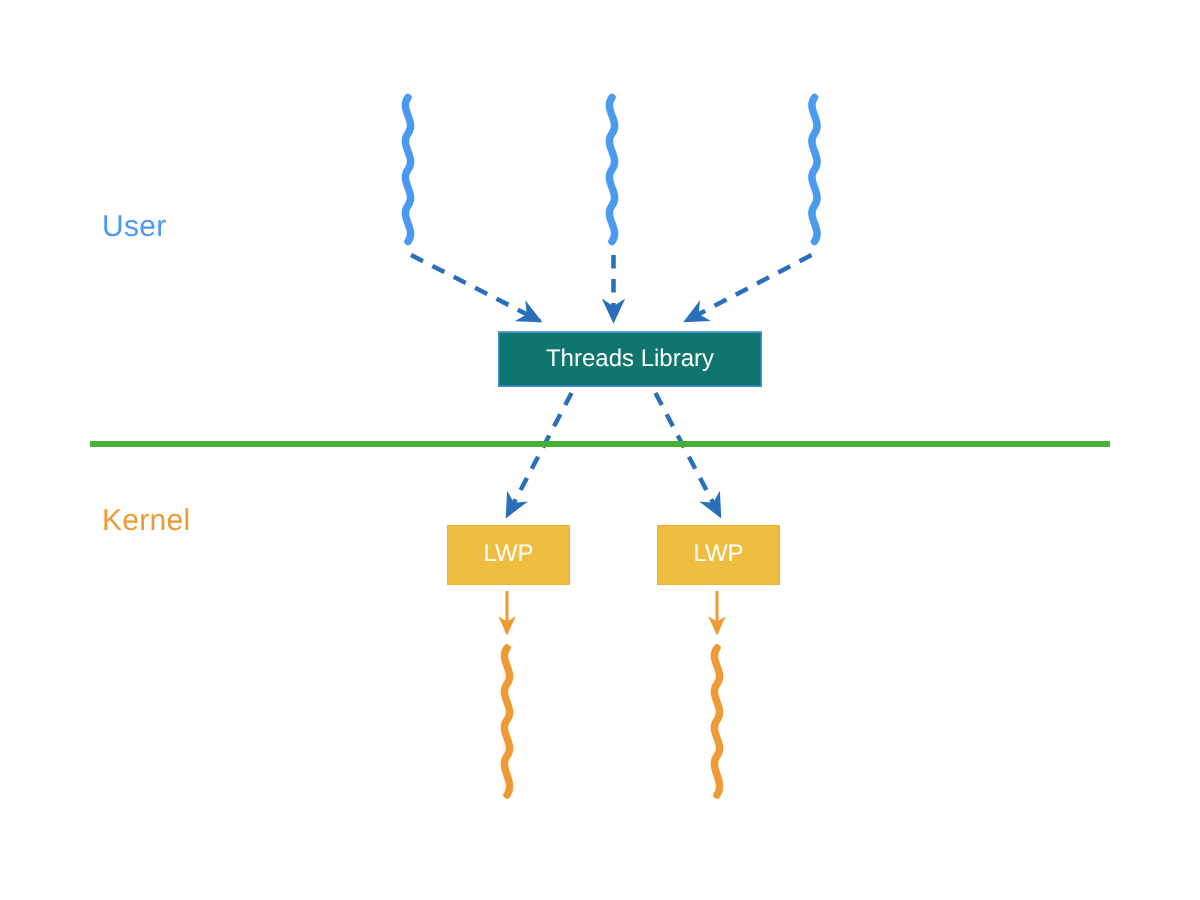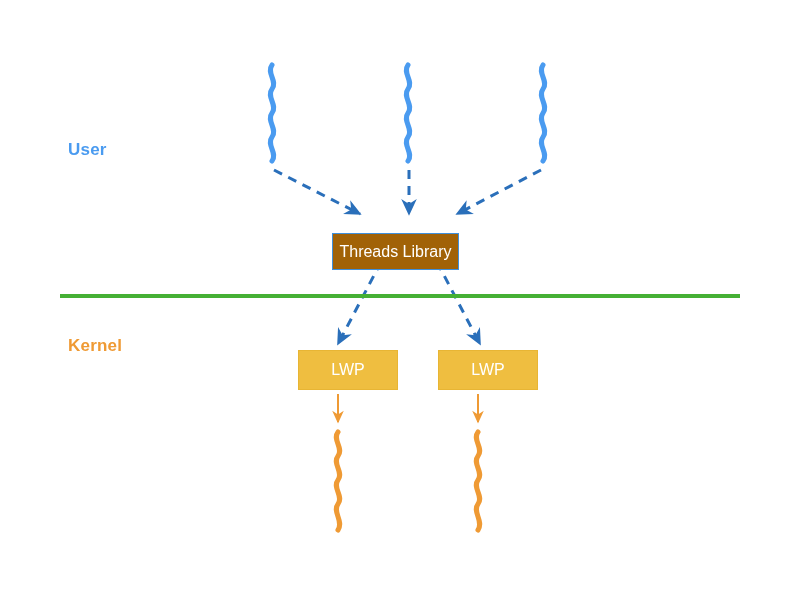--- a/index.html
+++ b/index.html
@@ -19,22 +19,22 @@
   }
   #diagram-svg {
     position: absolute;
     left: 0;
     top: 0;
     width: 800px;
     height: 600px;
   }
   .side-label {
     position: absolute;
-    font-weight: bold;
-    font-size: 17px;
+    font-weight: normal;
+    font-size: 20px;
     letter-spacing: 0.2px;
     white-space: nowrap;
   }
   #label-user {
     left: 68px;
     top: 140px;
     color: #4a9bf0;
   }
   #label-kernel {
     left: 68px;
@@ -46,29 +46,28 @@
     display: flex;
     align-items: center;
     justify-content: center;
     color: #ffffff;
     font-size: 16px;
     box-sizing: border-box;
   }
   #box-threads-library {
     left: 332px;
     top: 221px;
-    width: 127px;
+    width: 176px;
     height: 37px;
-    background: #a16207;
+    background: #0f766e;
     border: 1px solid #3f8fdc;
-    margin-top: 12px;
   }
   .lwp-box {
     top: 350px;
-    width: 100px;
+    width: 82px;
     height: 40px;
     background: #efbe40;
     border: 1px solid #e8b534;
   }
   #box-lwp-1 { left: 298px; }
   #box-lwp-2 { left: 438px; }
 </style>
 </head>
 <body>
 

